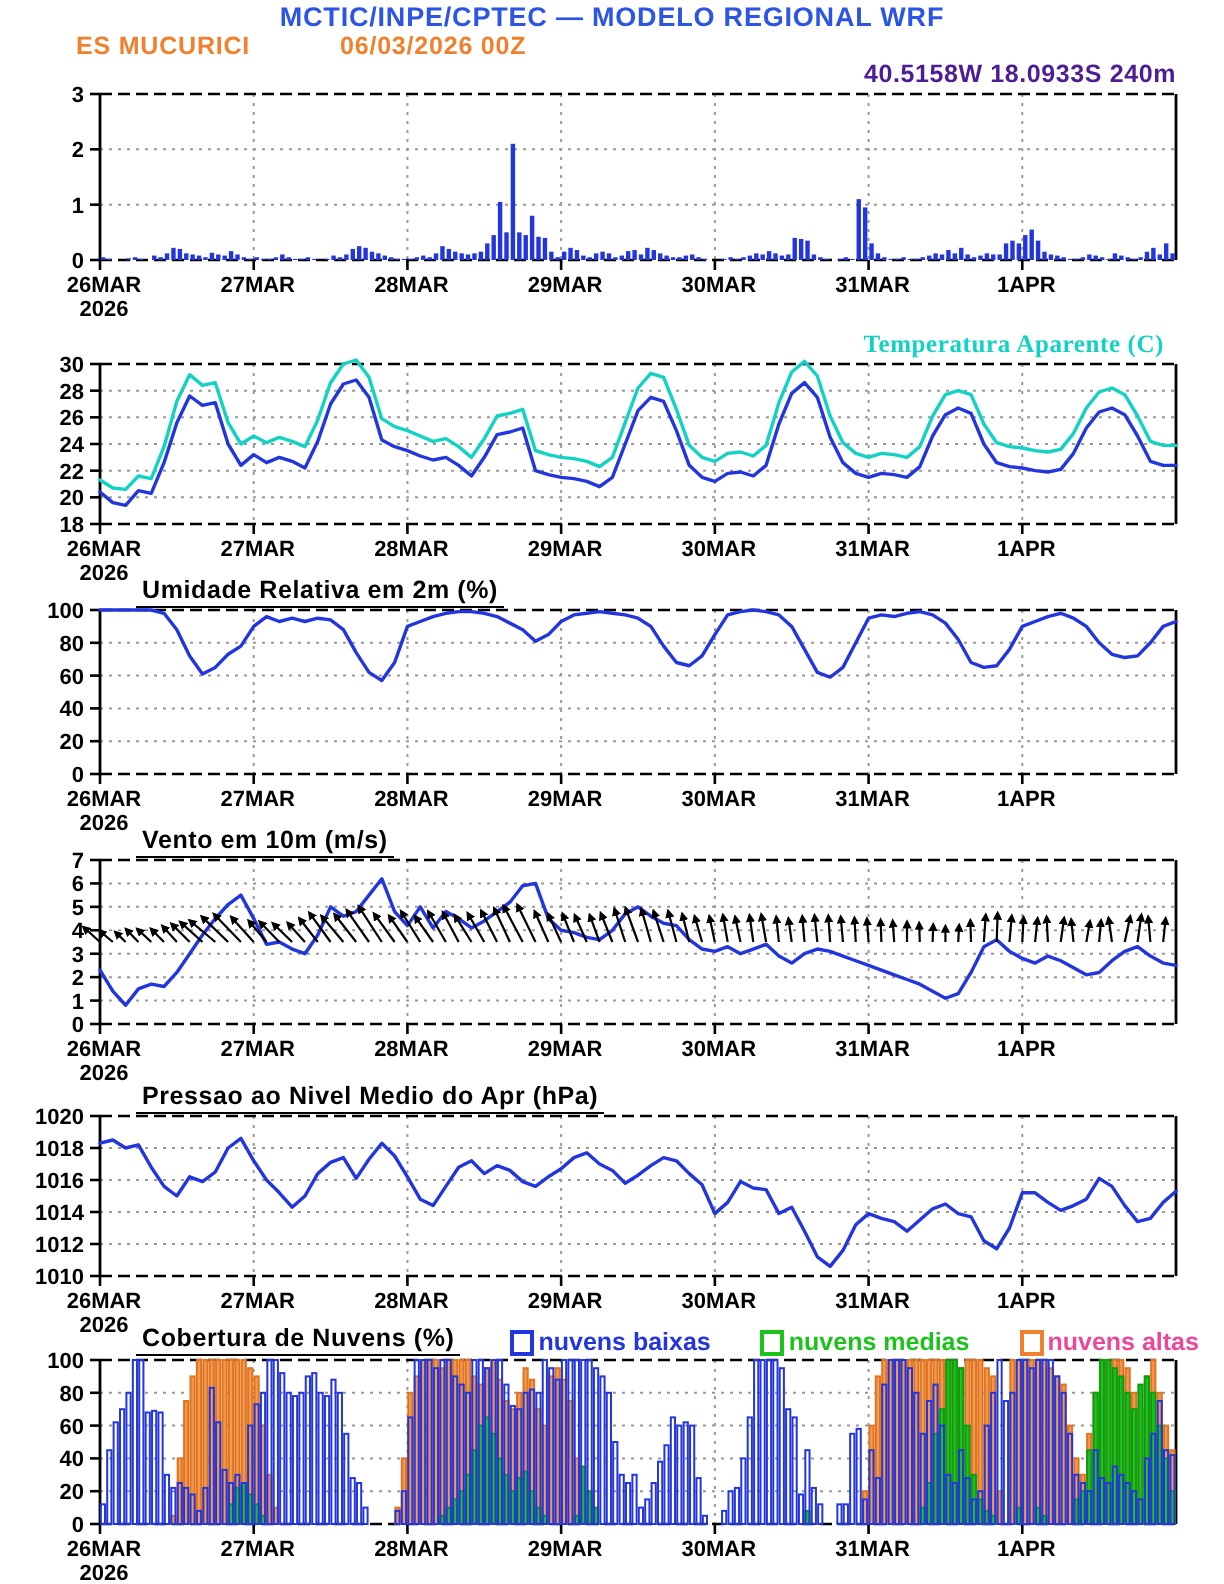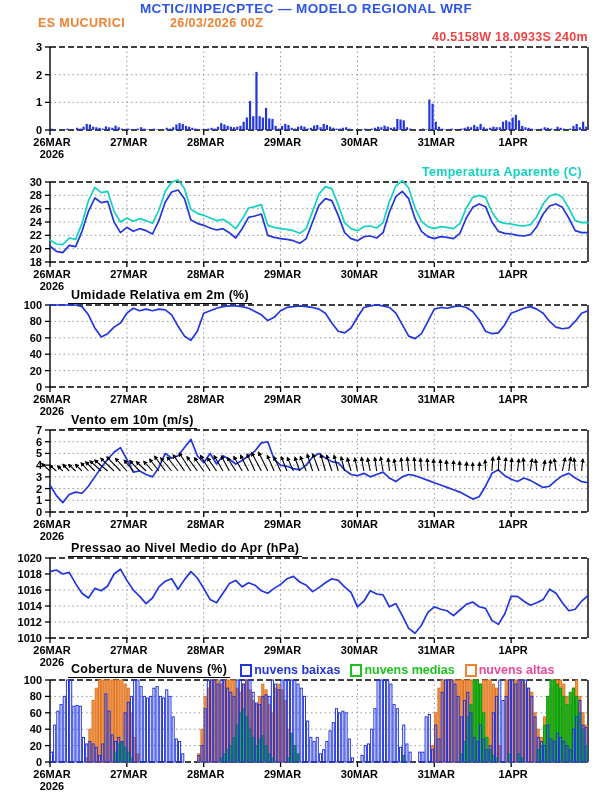--- a/index.html
+++ b/index.html
@@ -6,36 +6,36 @@
   .page{position:relative;width:612px;height:792px;background:#fff;overflow:hidden;
         font-family:"Liberation Sans",sans-serif;font-weight:bold;}
   .abs{position:absolute;}
   .hdr-title{top:1px;left:0;width:612px;text-align:center;font-size:13.5px;letter-spacing:.4px;}
   .hdr-station{top:16px;left:38px;font-size:12.5px;letter-spacing:.4px;}
   .hdr-run{top:16px;left:170px;font-size:12.5px;letter-spacing:.4px;}
   .hdr-coords{top:30px;right:24px;font-size:12.5px;letter-spacing:.3px;}
   .ptitle{font-size:12.5px;color:#000;border-bottom:1.6px solid #000;padding:0 3px 1px 3px;
           line-height:14px;letter-spacing:.3px;white-space:nowrap;}
   .plegend{font-size:12.5px;line-height:14px;letter-spacing:.3px;white-space:nowrap;}
-  .legrow{display:flex;gap:10px;align-items:center;}
+  .legrow{display:flex;gap:25px;align-items:flex-end;}
   .legitem{display:flex;align-items:center;gap:2px;font-size:12.5px;line-height:14px;}
   .sw{display:inline-block;width:8px;height:9px;border:2px solid #000;background:#fff;}
   svg{position:absolute;top:0;left:0;}
 </style>
 </head>
 <body>
 
 <div class="page">
 
   <div class="abs hdr-title" style="color: rgb(44, 85, 230);">MCTIC/INPE/CPTEC — MODELO REGIONAL WRF</div>
   <div class="abs hdr-station" style="color: rgb(240, 129, 46);">ES MUCURICI</div>
-  <div class="abs hdr-run" style="color: rgb(240, 129, 46);">26/03/2026 00Z</div>
-  <div class="abs hdr-coords" style="color: #ef4444;">40.5158W 18.0933S 240m</div>
+  <div class="abs hdr-run" style="color: rgb(240, 129, 46);">06/03/2026 00Z</div>
+  <div class="abs hdr-coords" style="color: #4c1d95;">40.5158W 18.0933S 240m</div>
 
-  <div class="abs plegend" style="top: 165px; right: 30px; color: rgb(18, 210, 195);">Temperatura Aparente (C)</div>
+  <div class="abs plegend" style="top: 165px; right: 30px; color: rgb(18, 210, 195); font-family: Liberation Serif, serif;">Temperatura Aparente (C)</div>
   <div class="abs ptitle" style="top:288px;left:68px;">Umidade Relativa em 2m (%)</div>
   <div class="abs ptitle" style="top:413px;left:68px;">Vento em 10m (m/s)</div>
   <div class="abs ptitle" style="top:541px;left:68px;">Pressao ao Nivel Medio do Apr (hPa)</div>
 
   <div class="abs legrow" style="top:662px;left:68px;">
     <span class="ptitle">Cobertura de Nuvens (%)</span>
     <span class="legitem">
       <span class="sw" style="border-color: rgb(35, 54, 221);"></span>
       <span style="color: rgb(35, 54, 221);">nuvens baixas</span>
     </span>

